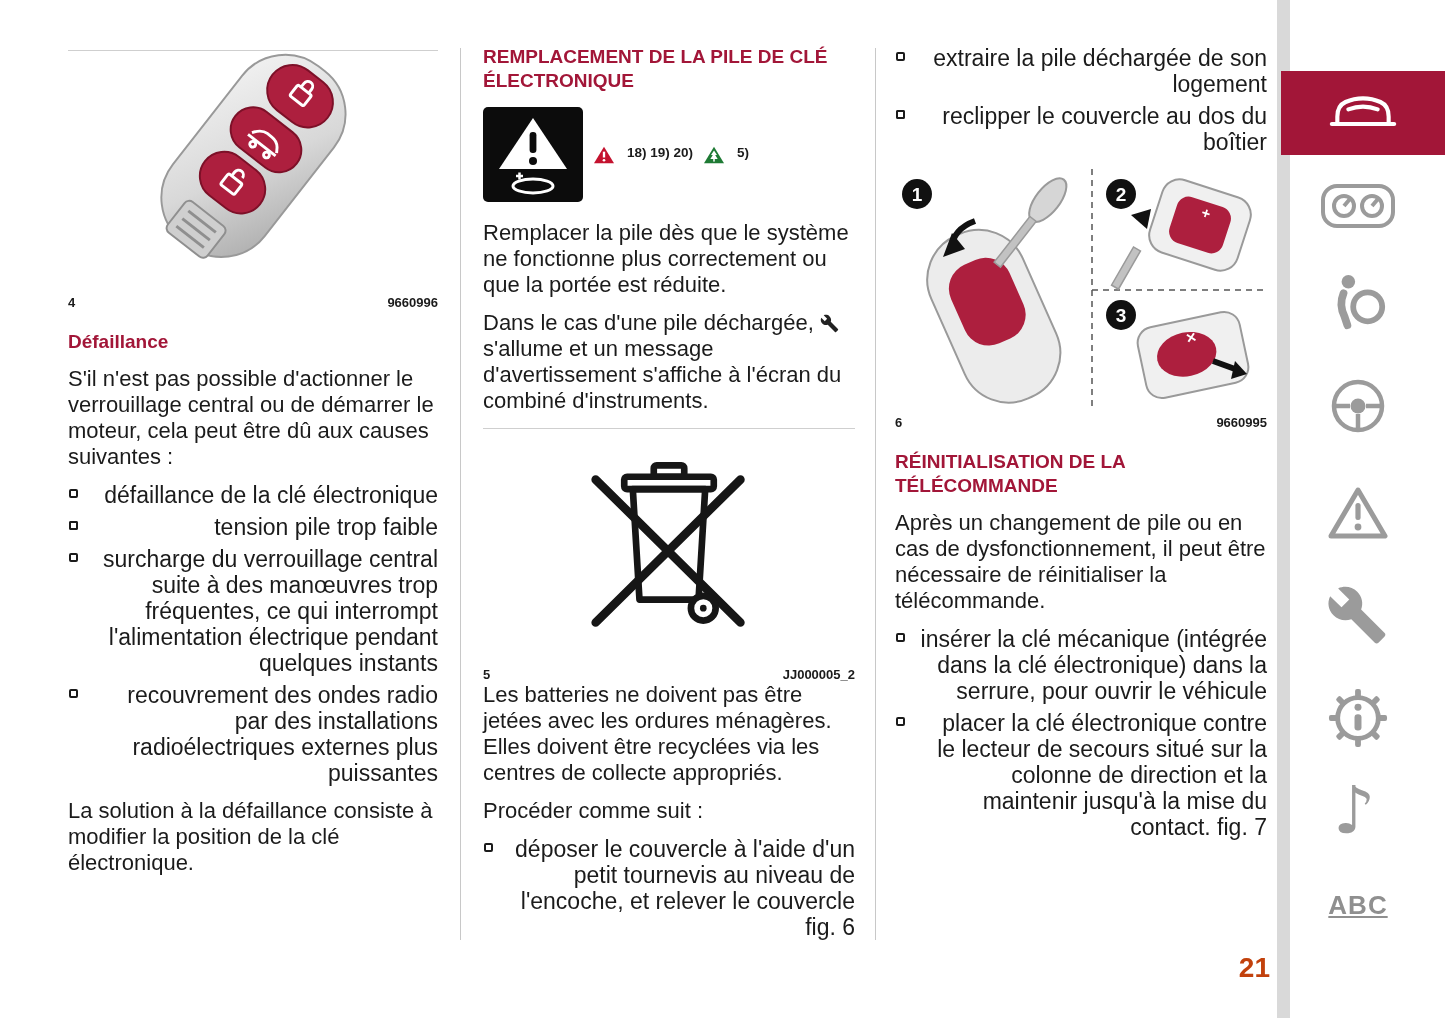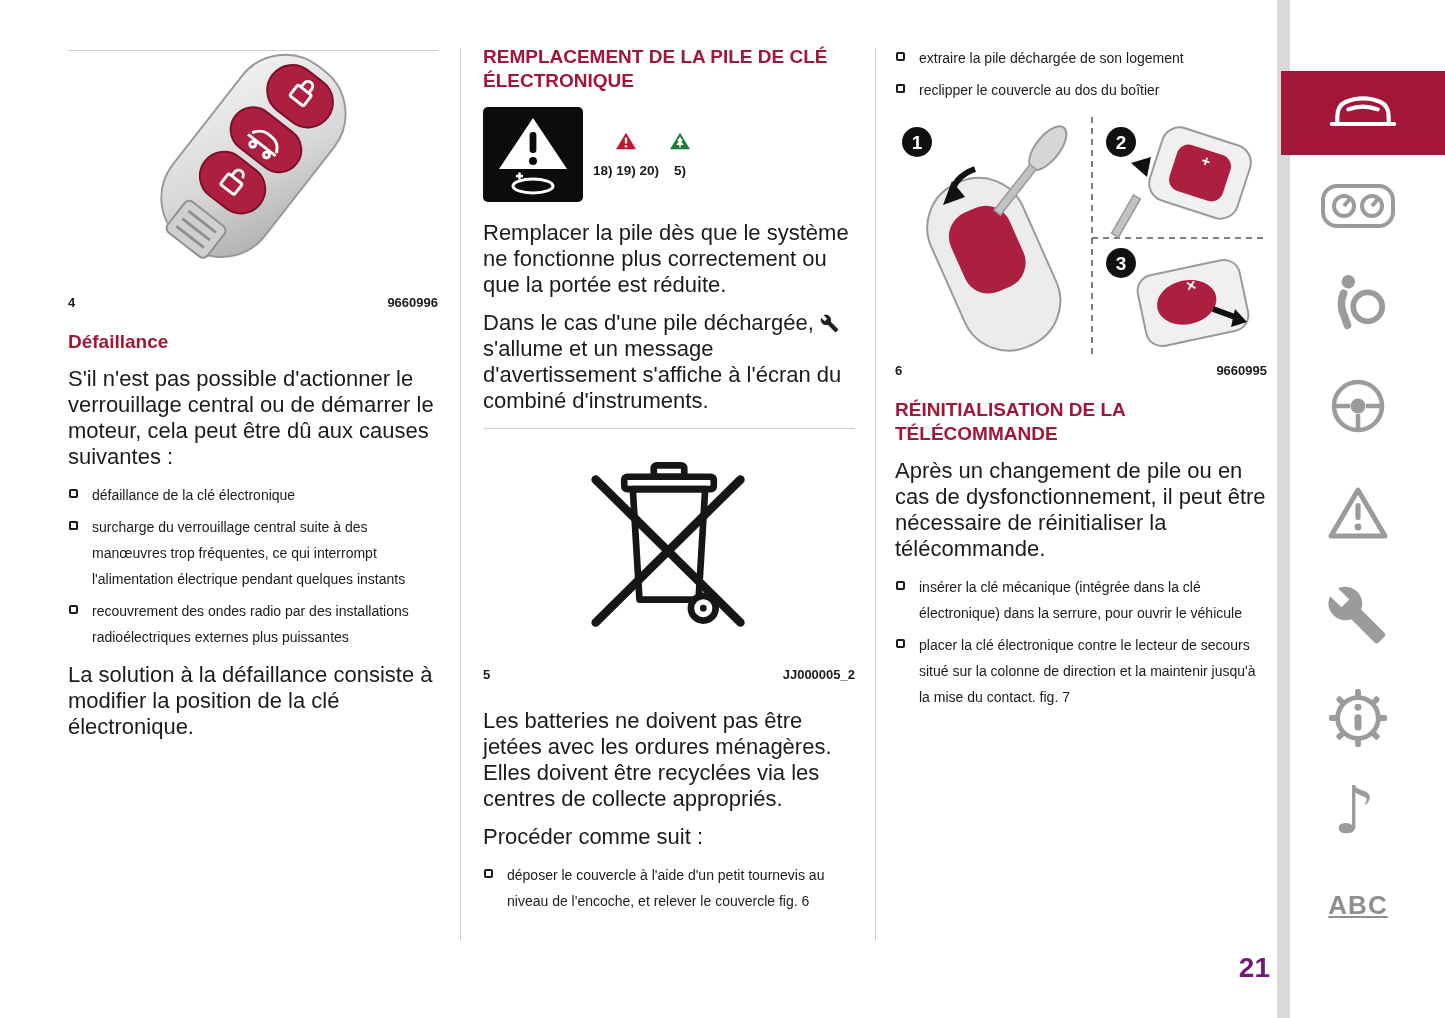--- a/index.html
+++ b/index.html
@@ -21,34 +21,34 @@
 
   .top-rule{border-top:1px solid #cfcfcf;height:0;margin:0 0 6px 0;}
   .rule{border-top:1px solid #cfcfcf;height:0;margin:14px 0;}
 
   h2.section{color:var(--accent);font-size:19px;line-height:24px;font-weight:bold;margin:20px 0 12px 0;}
   h2.section.first{margin-top:0;}
   p.body{font-size:22px;line-height:26px;margin:0 0 12px 0;}
   p.body:last-child{margin-bottom:12px;}
 
   ul.sq{list-style:none;margin:0 0 12px 0;padding:0;}
-  ul.sq li{position:relative;padding-left:24px;font-size:14px;line-height:26px;margin:0 0 6px 0;}
+  ul.sq li{position:relative;padding-left:24px;font-size:23px;line-height:26px;margin:0 0 6px 0;text-align:right;}
   .bullet-sq{position:absolute;left:1px;top:7px;width:9px;height:9px;border:2.5px solid #1b1b1b;border-radius:2px;background:#fff;}
 
   .figure{display:flex;align-items:center;justify-content:center;}
   .fig-key{height:232px;}
   .fig-weee{height:218px;}
   .fig-diagram{height:240px;margin-top:14px;}
   .fig-caption{display:flex;justify-content:space-between;align-items:baseline;font-size:13px;font-weight:bold;margin-top:6px;}
 
   .warn-row{display:flex;align-items:center;gap:10px;margin:14px 0 18px 0;}
-  .ref-group{display:flex;align-items:center;gap:12px;font-weight:bold;font-size:13.5px;white-space:nowrap;flex-direction:column;}
+  .ref-group{display:flex;align-items:flex-start;gap:12px;font-weight:bold;font-size:13.5px;white-space:nowrap;}
   .inline-icon{display:inline-block;vertical-align:-3px;}
 
-  .page-number{position:absolute;left:1222px;top:952px;width:48px;text-align:right;font-size:28px;font-weight:bold;color:#701a75;}
+  .page-number{position:absolute;left:1222px;top:952px;width:48px;text-align:right;font-size:28px;font-weight:bold;color:#c2410c;}
 
   
   .edge-strip{position:absolute;left:1277px;top:0;width:13px;height:1018px;background:#d9d9d9;}
   .side-tab{position:absolute;left:1281px;top:71px;width:164px;height:84px;background:var(--accent);display:flex;align-items:center;justify-content:center;}
   .side-icon{position:absolute;display:flex;align-items:center;justify-content:center;}
   .icon-note{font-size:66px;line-height:1;color:var(--iconGray);font-family:"DejaVu Sans",sans-serif;}
   .icon-abc{font-size:26px;font-weight:bold;color:#8f8f8f;letter-spacing:1px;text-decoration:underline;}
 
   svg{overflow:visible;}
   .dash{stroke:#555;stroke-width:1.5;stroke-dasharray:6 5;}
@@ -105,20 +105,21 @@
       <span>4</span>
       <span>9660996</span>
     </div>
 
     <h2 class="section">Défaillance</h2>
     <p class="body">S'il n'est pas possible d'actionner le verrouillage central ou de démarrer le moteur, cela peut être dû aux causes suivantes :</p>
 
     <ul class="sq">
       <li><span class="bullet-sq"></span><span>défaillance de la clé électronique</span></li>
       <li><span class="bullet-sq"></span></li>
+      <li><span class="bullet-sq"></span><span>tension pile trop faible</span></li>
       <li><span class="bullet-sq"></span><span>surcharge du verrouillage central suite à des manœuvres trop fréquentes, ce qui interrompt l'alimentation électrique pendant quelques instants</span></li>
       <li><span class="bullet-sq"></span><span>recouvrement des ondes radio par des installations radioélectriques externes plus puissantes</span></li>
     </ul>
 
     <p class="body">La solution à la défaillance consiste à modifier la position de la clé électronique.</p>
   </div>
 
   <div class="col col-mid">
     <h2 class="section first">REMPLACEMENT DE LA PILE DE CLÉ ÉLECTRONIQUE</h2>
 
@@ -176,21 +177,21 @@
         <circle cx="141" cy="159" r="13" fill="#fff" stroke="#161616" stroke-width="7"></circle>
         <circle cx="141" cy="159" r="3.5" fill="#161616"></circle>
       </svg>
     </div>
 
     <div class="fig-caption">
       <span>5</span>
       <span>JJ000005_2</span>
     </div>
 
-    <p class="body" style="margin-top:26px">Les batteries ne doivent pas être jetées avec les ordures ménagères. Elles doivent être recyclées via les centres de collecte appropriés.</p>
+    <p class="body" style="">Les batteries ne doivent pas être jetées avec les ordures ménagères. Elles doivent être recyclées via les centres de collecte appropriés.</p>
     <p class="body">Procéder comme suit :</p>
 
     <ul class="sq">
       <li><span class="bullet-sq"></span><span>déposer le couvercle à l'aide d'un petit tournevis au niveau de l'encoche, et relever le couvercle fig. 6</span></li>
     </ul>
   </div>
 
   <div class="col col-right">
     <ul class="sq">
       <li><span class="bullet-sq"></span><span>extraire la pile déchargée de son logement</span></li>

